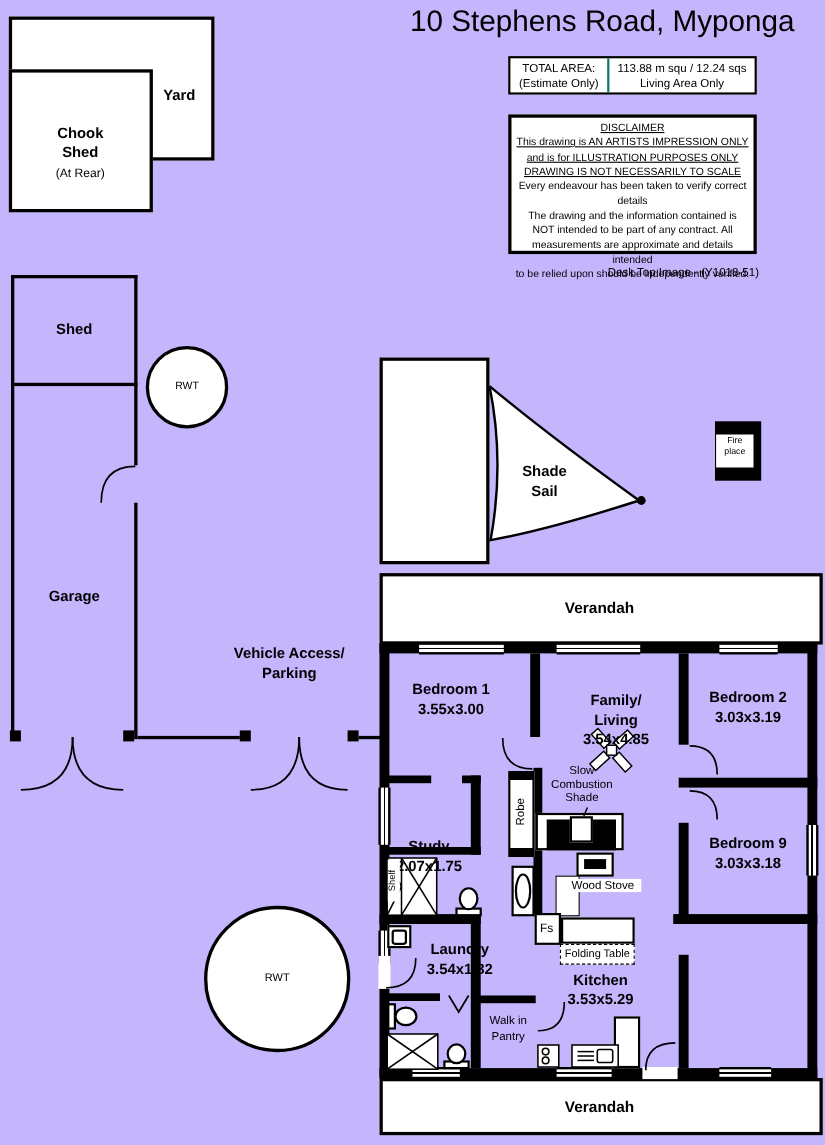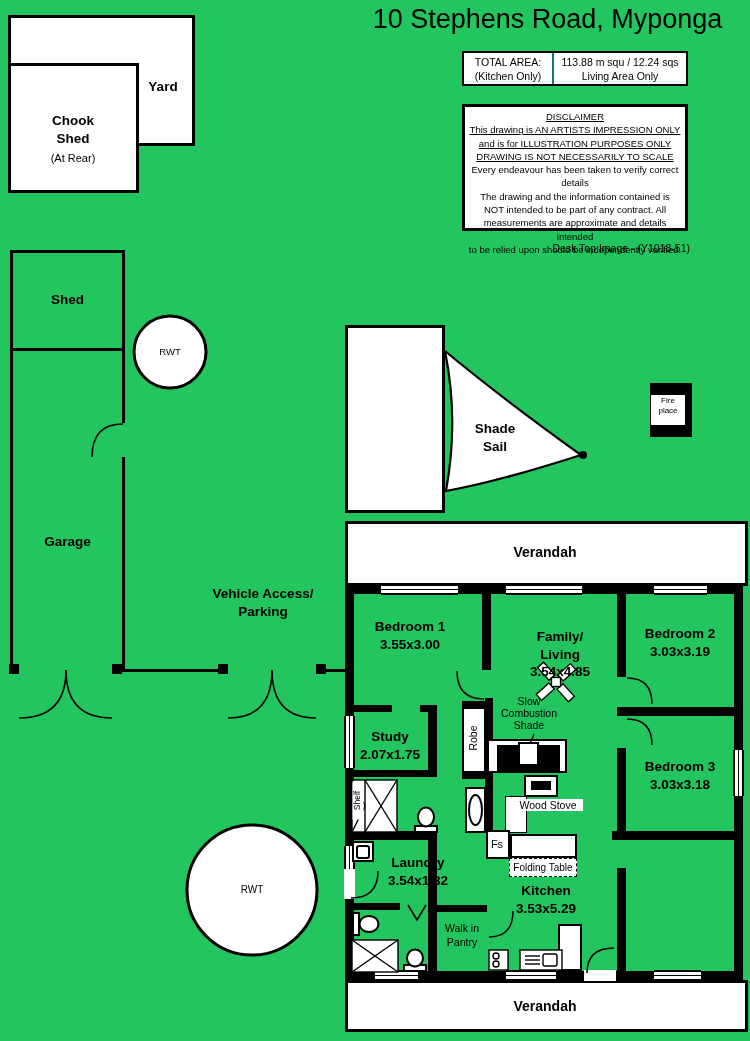--- a/index.html
+++ b/index.html
@@ -1,16 +1,16 @@
 <!DOCTYPE html>
 <html><head>
 <meta charset="utf-8">
 <style>
   html,body{margin:0;padding:0;background:#fff;}
-  #plan{position:relative;width:750px;height:1041px;background:#22c55e;overflow:hidden;
+  #plan{position:relative;width:750px;height:1041px;background:#c4b5fd;overflow:hidden;
         font-family:"Liberation Sans",sans-serif;color:#000;}
   .abs{position:absolute;}
   .wall{position:absolute;background:#000;z-index:2;}
   .win-h{position:absolute;background:linear-gradient(to bottom,#fff 38%,#000 38%,#000 56%,#fff 56%);
          border-top:2px solid #000;border-bottom:2px solid #000;z-index:3;}
   .win-v{position:absolute;background:linear-gradient(to right,#fff 38%,#000 38%,#000 56%,#fff 56%);
          border-left:2px solid #000;border-right:2px solid #000;z-index:3;}
   .opening{position:absolute;background:#fff;z-index:3;}
   .box2{position:absolute;background:#fff;border:2px solid #000;}
   .box3{position:absolute;background:#fff;border:3px solid #000;}
@@ -22,21 +22,21 @@
 </head>
 <body>
 
 <div id="plan">
 
   <div class="abs" style="left:345px;top:4px;width:405px;text-align:center;font-size:27px;">10 Stephens Road, Myponga</div>
 
   <div class="box2" style="left:462px;top:51px;width:222px;height:31px;display:flex;">
     <div style="width:88px;border-right:2px solid #0f766e;text-align:center;font-size:10.5px;line-height:1.35;padding-top:2px;">
       <div>TOTAL AREA:</div>
-      <div>(Kitchen Only)</div>
+      <div>(Estimate Only)</div>
     </div>
     <div style="flex:1;text-align:center;font-size:10.5px;line-height:1.35;padding-top:2px;">
       <div>113.88 m squ /  12.24 sqs</div>
       <div>Living Area Only</div>
     </div>
   </div>
 
   <div class="box3" style="left:462px;top:104px;width:220px;height:118px;text-align:center;font-size:9.5px;line-height:13.3px;padding-top:3px;">
     <div style="text-decoration:underline;">DISCLAIMER</div>
     <div style="text-decoration:underline;">This drawing is AN ARTISTS IMPRESSION ONLY</div>
@@ -161,25 +161,25 @@
   <div class="abs" style="left:505px;top:603px;width:110px;text-align:center;z-index:10;">
     <div class="lb" style="position:static;margin-top:25px;">Family/</div>
     <div class="lb" style="position:static;">Living</div>
     <div class="lb" style="position:static;">3.54x4.85</div>
   </div>
   <div class="abs" style="left:628px;top:625px;width:104px;text-align:center;z-index:10;">
     <div class="lb" style="position:static;">Bedroom 2</div>
     <div class="lb" style="position:static;">3.03x3.19</div>
   </div>
   <div class="abs" style="left:628px;top:758px;width:104px;text-align:center;z-index:10;">
-    <div class="lb" style="position:static;">Bedroom 3</div>
+    <div class="lb" style="position:static;">Bedroom 9</div>
     <div class="lb" style="position:static;">3.03x3.18</div>
   </div>
   <div class="abs" style="left:350px;top:728px;width:80px;text-align:center;z-index:10;">
-    <div class="lb" style="position:static;">Study</div>
+    <div class="lb" style="position:static;margin-top:33px;">Study</div>
     <div class="lb" style="position:static;">2.07x1.75</div>
   </div>
   <div class="abs" style="left:368px;top:854px;width:100px;text-align:center;z-index:10;">
     <div class="lb" style="position:static;">Laundry</div>
     <div class="lb" style="position:static;">3.54x1.82</div>
   </div>
   <div class="abs" style="left:496px;top:882px;width:100px;text-align:center;z-index:10;">
     <div class="lb" style="position:static;">Kitchen</div>
     <div class="lb" style="position:static;">3.53x5.29</div>
   </div>

